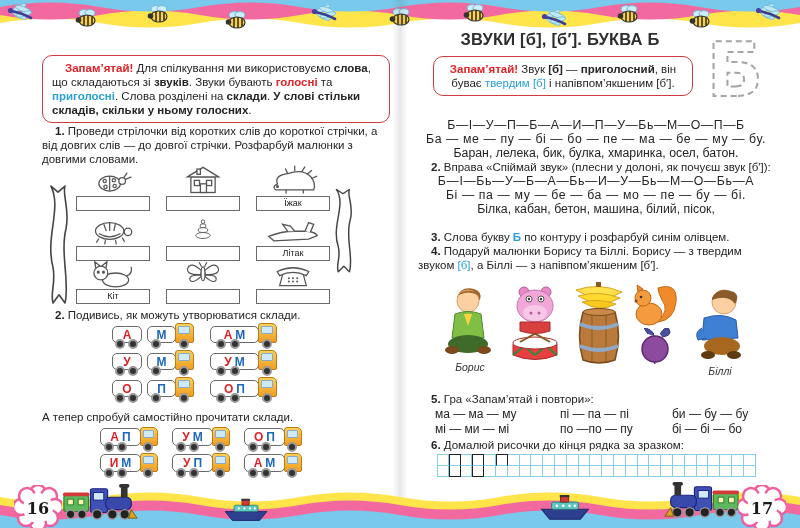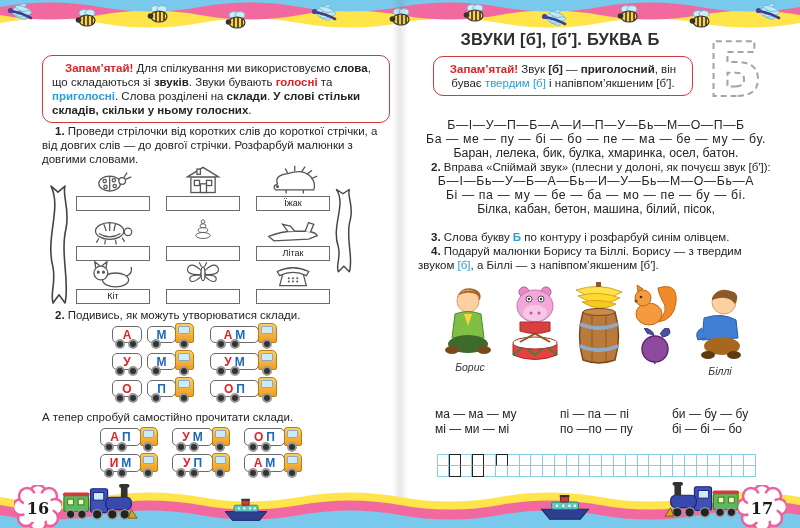--- a/index.html
+++ b/index.html
@@ -545,27 +545,29 @@
       <path d="M14,40 Q6,44 10,52 L18,50" fill="#3f7fd4" stroke="#2a5aa8"></path>
       <ellipse cx="34" cy="58" rx="18" ry="9" fill="#a8671f"></ellipse>
       <ellipse cx="20" cy="67" rx="7" ry="4" fill="#5e3a10"></ellipse>
       <ellipse cx="46" cy="67" rx="7" ry="4" fill="#5e3a10"></ellipse>
     </svg>
 
     <div class="abs lbl-italic" style="left:40px;top:361px;width:60px">Борис</div>
     <div class="abs lbl-italic" style="left:290px;top:365px;width:60px">Біллі</div>
 
 
+    <div class="abs txt indent" style="left:18px;top:392px;width:356px"><span class="seg-k">5. </span><span>Гра «Запам’ятай і повтори»:</span></div>
     <div class="abs syl" style="left:35px;top:407px">ма — ма — му</div>
     <div class="abs syl" style="left:160px;top:407px">пі — па — пі</div>
     <div class="abs syl" style="left:272px;top:407px">би — бу — бу</div>
     <div class="abs syl" style="left:35px;top:422px">мі — ми — мі</div>
     <div class="abs syl" style="left:160px;top:422px">по —по — пу</div>
     <div class="abs syl" style="left:272px;top:422px">бі — бі — бо</div>
 
+    <div class="abs txt indent" style="left:18px;top:438px;width:356px"><span class="seg-k">6. </span><span>Домалюй рисочки до кінця рядка за зразком:</span></div>
     <div class="abs" id="trace-grid" style="left:37px;top:454px">
         <div class="tg-row">
           <div class="tg-cell"></div>
           <div class="tg-cell mark-top"></div>
           <div class="tg-cell"></div>
           <div class="tg-cell mark-top"></div>
           <div class="tg-cell"></div>
           <div class="tg-cell mark-top"></div>
           <div class="tg-cell"></div>
           <div class="tg-cell"></div>

